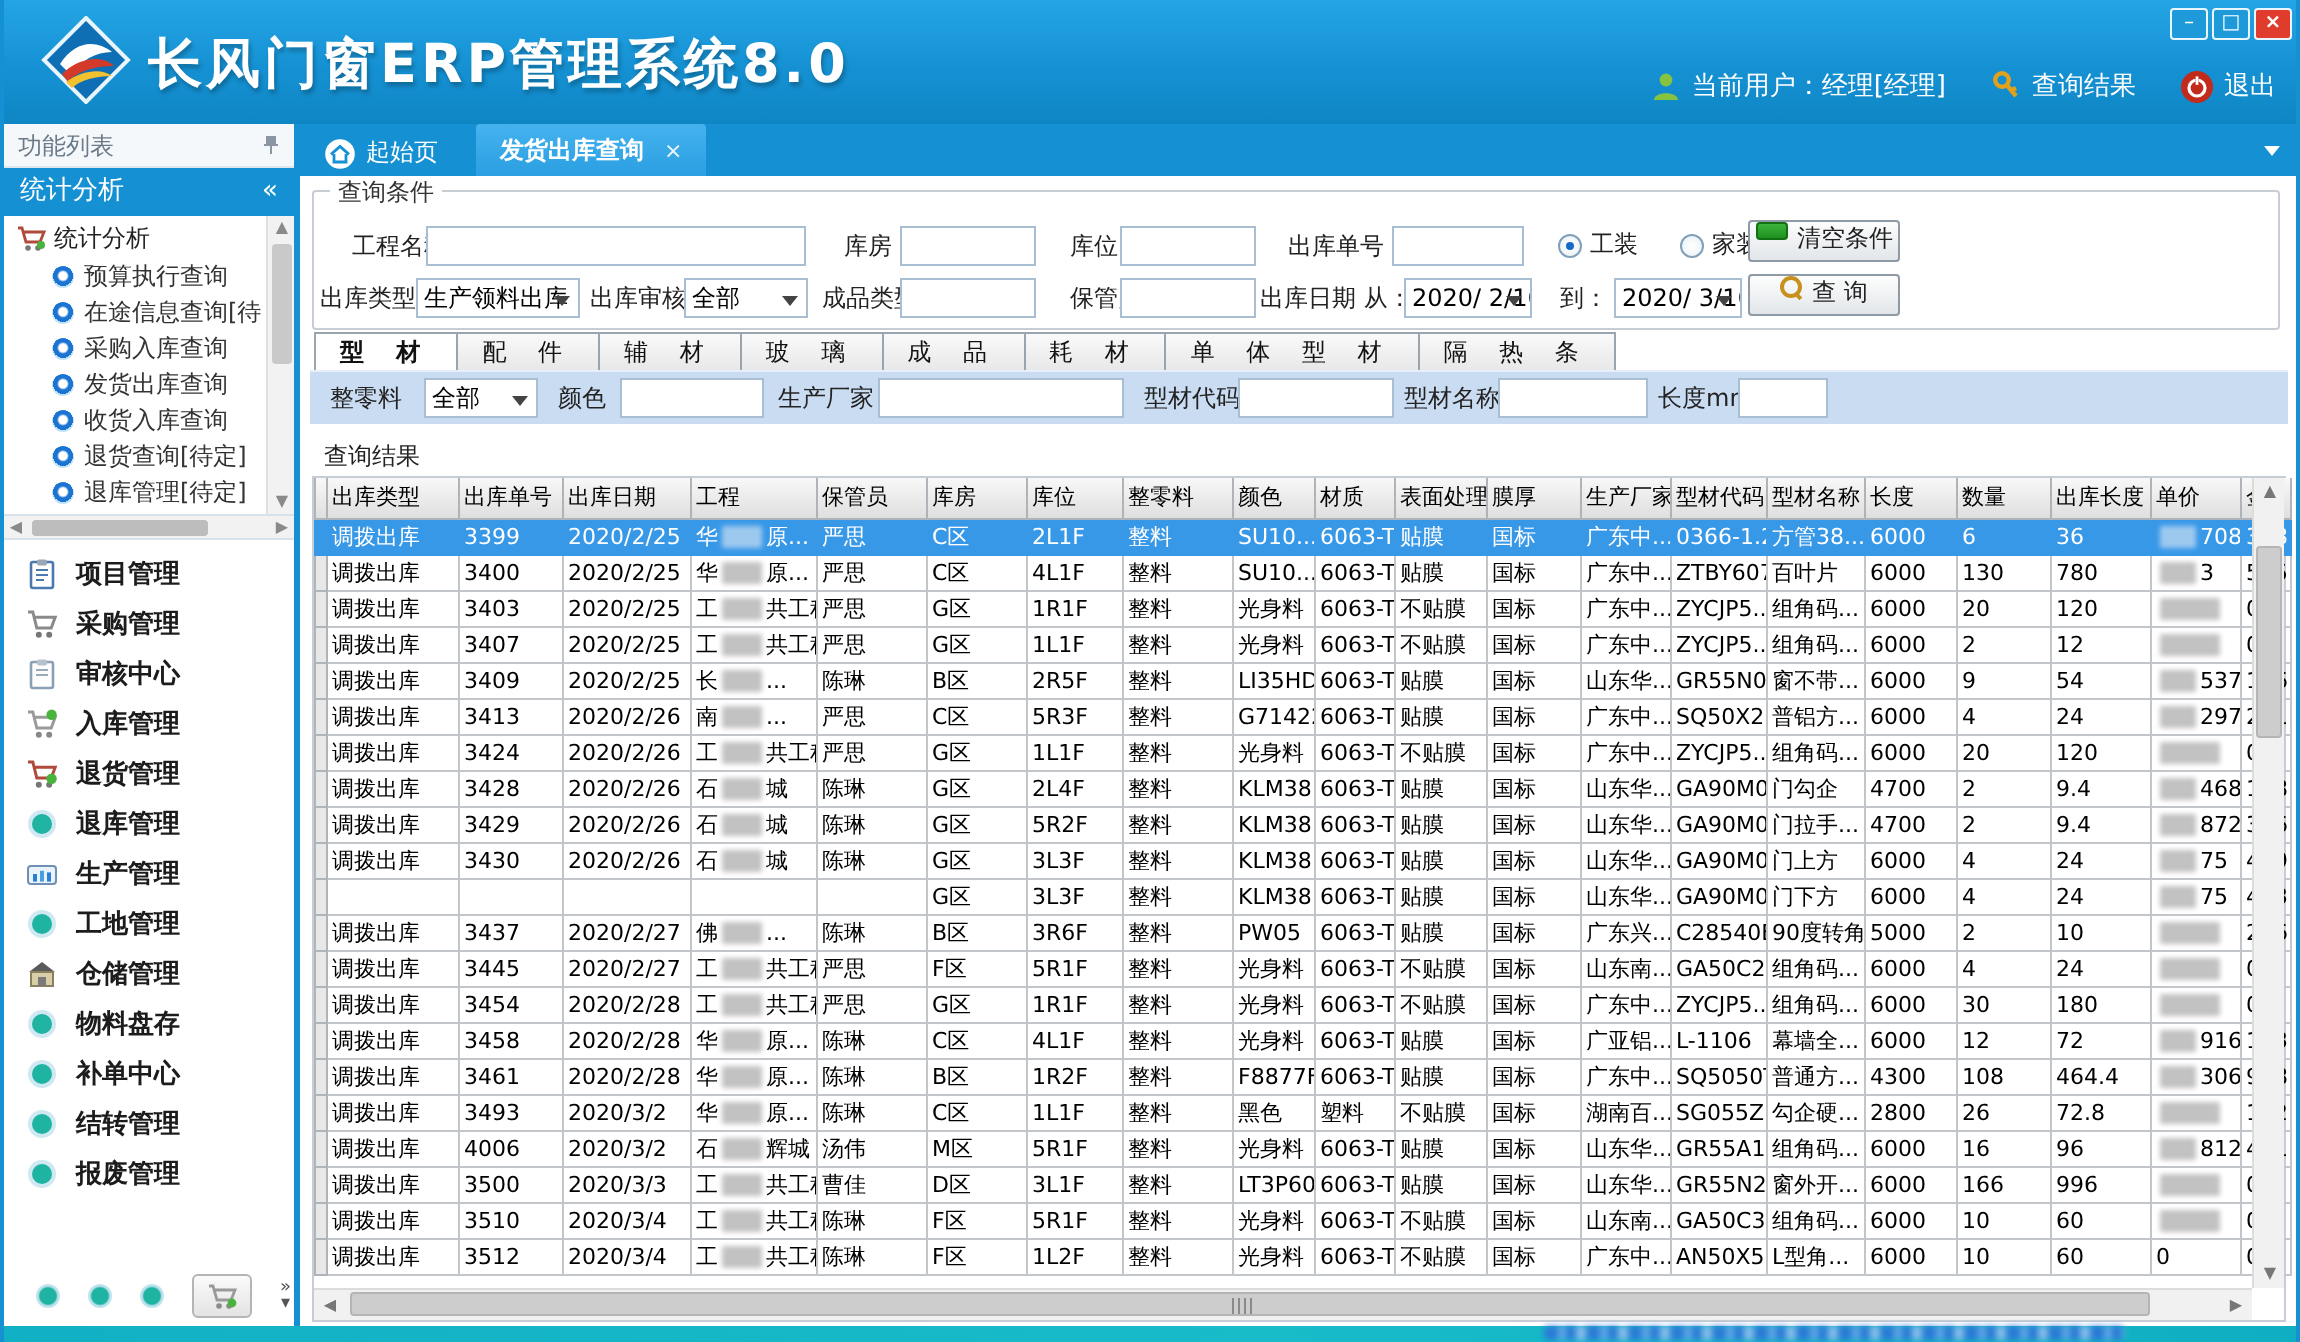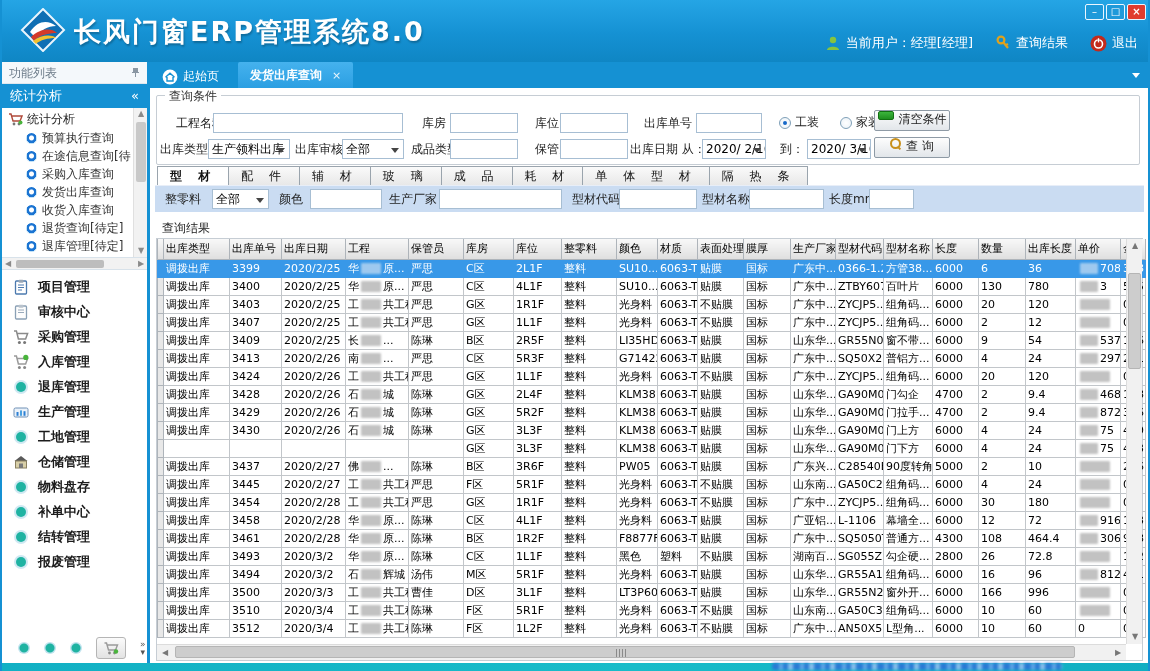--- a/index.html
+++ b/index.html
@@ -229,42 +229,51 @@
         <div class="module">
           <span class="mi svgic"><svg width="16" height="16" viewBox="0 0 16 16">
               <rect x="2.5" y="2" width="11" height="13" rx="1" fill="#fff" stroke="#4b79ae" stroke-width="1.3"></rect>
               <rect x="5.5" y="0.8" width="5" height="3" rx="1" fill="#9aa7b5"></rect>
               <path d="M5 6 h6 M5 8.5 h6 M5 11 h4" stroke="#4b79ae" stroke-width="1"></path>
             </svg></span>
           <span>项目管理</span>
         </div>
         <div class="module">
           <span class="mi svgic"><svg width="16" height="16" viewBox="0 0 16 16">
+              <path d="M1 2 h2.4 l2 8 h7.2 l2-5.4 h-10.6" fill="none" stroke="#8a8a8a" stroke-width="1.5"></path>
+              <circle cx="6.4" cy="13.4" r="1.5" fill="#777"></circle>
+              <circle cx="11.6" cy="13.4" r="1.5" fill="#777"></circle>
+            </svg></span>
+          <span>采购管理</span>
+        </div>
+        <div class="module">
+          <span class="mi svgic"><svg width="16" height="16" viewBox="0 0 16 16">
               <rect x="2.5" y="2" width="11" height="13" rx="1" fill="#fdfdfd" stroke="#8aa0b5" stroke-width="1.3"></rect>
               <rect x="5.5" y="0.8" width="5" height="3" rx="1" fill="#b8c2cc"></rect>
               <path d="M5 6 h6 M5 8.5 h6" stroke="#9ab" stroke-width="1"></path>
             </svg></span>
           <span>审核中心</span>
-        </div>
-        <div class="module">
-          <span class="mi svgic"><svg width="16" height="16" viewBox="0 0 16 16">
-              <path d="M1 2 h2.4 l2 8 h7.2 l2-5.4 h-10.6" fill="none" stroke="#8a8a8a" stroke-width="1.5"></path>
-              <circle cx="6.4" cy="13.4" r="1.5" fill="#777"></circle>
-              <circle cx="11.6" cy="13.4" r="1.5" fill="#777"></circle>
-            </svg></span>
-          <span>采购管理</span>
         </div>
         <div class="module">
           <span class="mi svgic"><svg width="16" height="16" viewBox="0 0 16 16">
               <path d="M1 2 h2.4 l2 8 h7.2 l2-5.4 h-10.6" fill="none" stroke="#9a9a9a" stroke-width="1.5"></path>
               <circle cx="6.4" cy="13.4" r="1.5" fill="#888"></circle>
               <circle cx="11.6" cy="13.4" r="1.5" fill="#888"></circle>
               <circle cx="12.8" cy="3.4" r="2.6" fill="#49b43c"></circle>
             </svg></span>
           <span>入库管理</span>
+        </div>
+        <div class="module">
+          <span class="mi svgic"><svg width="16" height="16" viewBox="0 0 16 16">
+              <path d="M1 2 h2.4 l2 8 h7.2 l2-5.4 h-10.6" fill="none" stroke="#b04a3a" stroke-width="1.5"></path>
+              <circle cx="6.4" cy="13.4" r="1.5" fill="#777"></circle>
+              <circle cx="11.6" cy="13.4" r="1.5" fill="#777"></circle>
+              <circle cx="12.8" cy="10.4" r="2.6" fill="#49b43c"></circle>
+            </svg></span>
+          <span>退货管理</span>
         </div>
         <div class="module">
           <span class="mi svgic"><svg width="16" height="16" viewBox="0 0 16 16">
               <circle cx="8" cy="8" r="7" fill="#cfe8f2"></circle>
               <circle cx="8" cy="8" r="5" fill="#1fb3a2"></circle>
             </svg></span>
           <span>退库管理</span>
         </div>
         <div class="module">
           <span class="mi svgic"><svg width="16" height="16" viewBox="0 0 16 16">
@@ -872,21 +881,21 @@
               <td>勾企硬...</td>
               <td>2800</td>
               <td>26</td>
               <td>72.8</td>
               <td><span class="blurbox" style="width: 30px;"></span></td>
               <td>182</td>
             </tr>
             <tr>
               <td class="gutter"></td>
               <td>调拨出库</td>
-              <td>3494</td>
+              <td>4006</td>
               <td>2020/3/2</td>
               <td><span>石</span><span class="blurbox" style="width: 20px;"></span><span>辉城</span></td>
               <td>汤伟</td>
               <td>M区</td>
               <td>5R1F</td>
               <td>整料</td>
               <td>光身料</td>
               <td>6063-T5</td>
               <td>贴膜</td>
               <td>国标</td>

